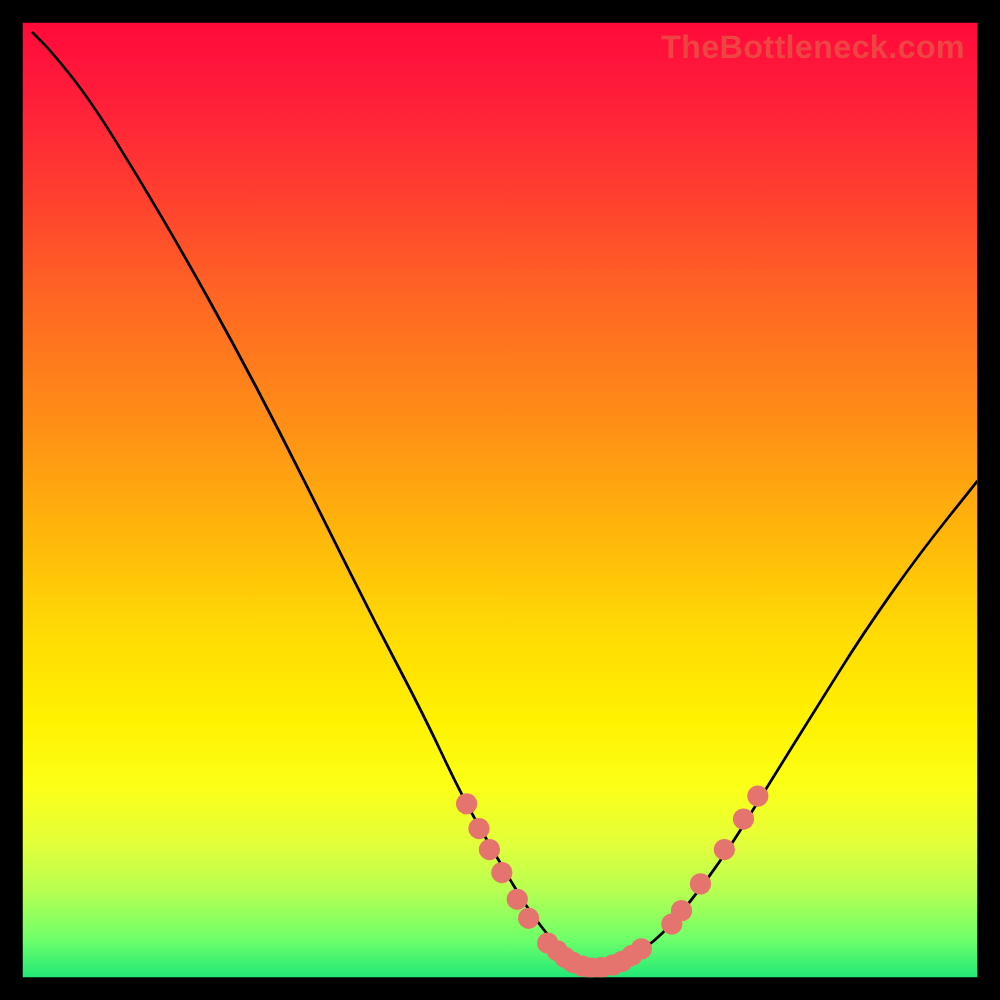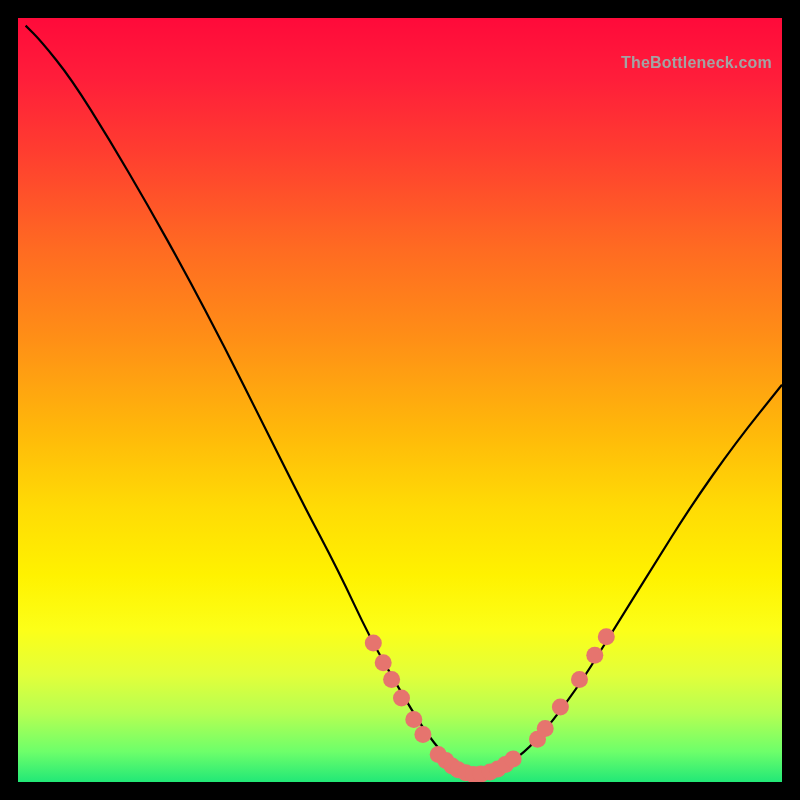--- a/index.html
+++ b/index.html
@@ -31,26 +31,25 @@
       #e2ff3a 86%,
       #b6ff52 91%,
       #6eff6a 96%,
       #22e877 100%
     );
   }
   .watermark {
     position: absolute;
     top: 4px; right: 10px;
     font-family: Arial, Helvetica, sans-serif;
-    font-size: 16px;
+    font-size: 26px;
     font-weight: 600;
     letter-spacing: 0.2px;
-    color: #a3a3a3;
+    color: #ef4444;
     user-select: none;
-    margin-top: 32px;
   }
   svg.curve { position: absolute; inset: 0; }
   .curve-line { fill: none; stroke: #000; stroke-width: 2.2; }
   .scatter-dot {
     fill: #e6746e;
     stroke: #000;
     stroke-width: 0; 
   }
 </style>
 </head>

